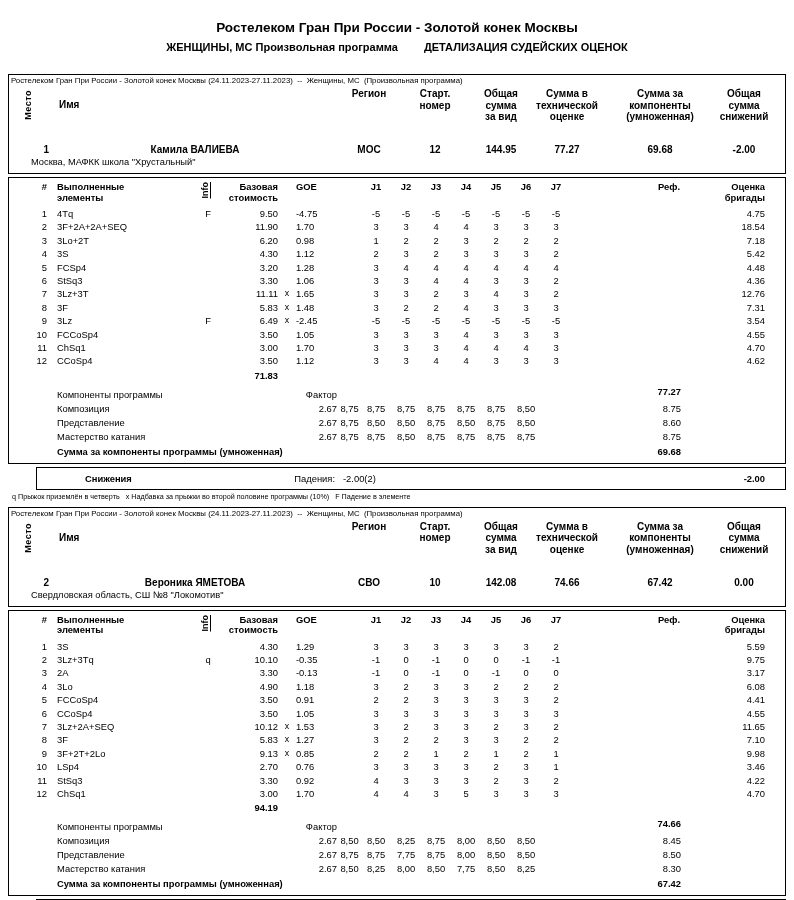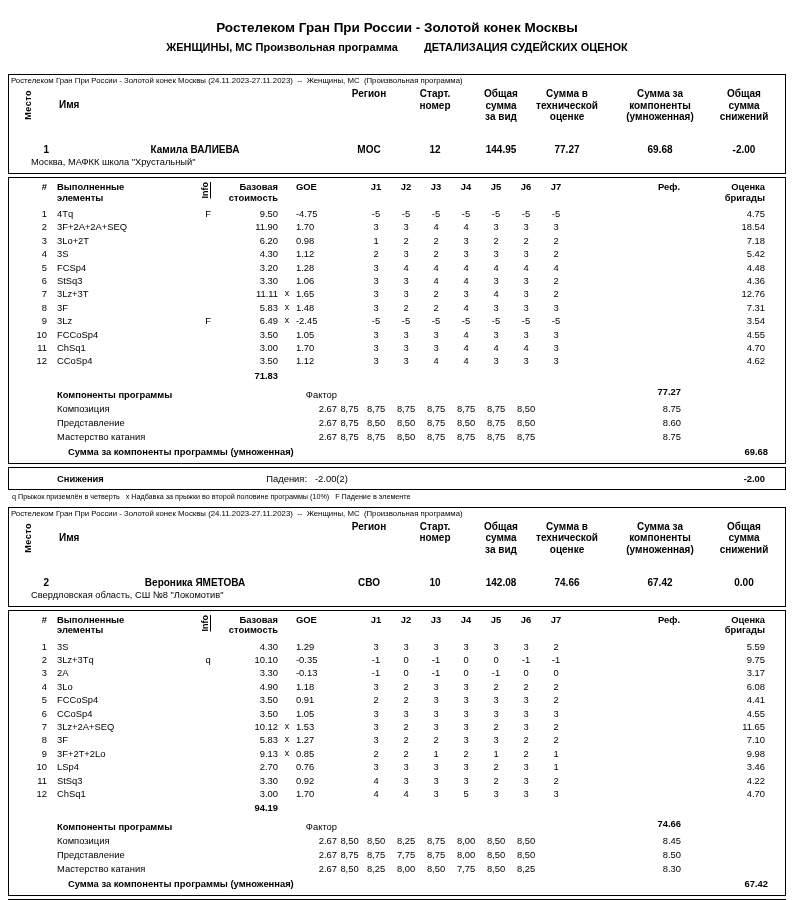--- a/index.html
+++ b/index.html
@@ -2,21 +2,21 @@
 <html><head>
 <meta charset="utf-8">
 <style>
   * { margin:0; padding:0; box-sizing:border-box; }
   html,body { background:#fff; }
   body {
     width:794px; height:900px;
     font-family:"Liberation Sans","DejaVu Sans",sans-serif;
     color:#000; padding:4px 8px 0 8px; overflow:hidden;
   }
-  .b { font-weight:bold; }
+  .b { font-weight:normal; }
   .title { text-align:center; font-size:13.5px; font-weight:bold; margin-top:16px; }
   .subtitle { text-align:center; font-size:11px; font-weight:bold; margin-top:6px; margin-bottom:21px; }
   .subtitle .gap { display:inline-block; width:26px; }
 
   .box { border:1.5px solid #000; background:#fff; }
   .skater-block { margin-bottom:2px; }
 
   
   .strip { font-size:7.8px; white-space:pre-wrap; padding:1px 2px 0 2px; line-height:9px; }
 
@@ -53,25 +53,25 @@
   .el { line-height:13.4px; height:13.4px; }
   .tot-row { line-height:16px; height:16px; font-weight:bold; }
   .tot-row .base { grid-column:3 / 5; }
   .tot-row .score { grid-column:16; }
 
   
   .crow { line-height:14px; height:14px; }
   .chead { line-height:16px; height:18px; padding-top:3px; }
   .clabel { grid-column:2 / 4; text-align:left; padding-left:10px; }
   .cfactor { grid-column:4 / 7; text-align:right; padding-right:1px; }
-  .csum { line-height:15px; height:15px; font-weight:bold;gap:11px; }
+  .csum { line-height:15px; height:15px; font-weight:bold; }
   .csum .clabel-wide { grid-column:2 / 9; text-align:left; padding-left:10px; }
 
   
-  .dgrid { display:grid; grid-template-columns:26px 160px 100px 130px 1fr 84px; padding:5px 12px; font-size:9.4px; }
+  .dgrid { display:grid; grid-template-columns:26px 160px 100px 130px 1fr 84px; padding:5px 12px; font-size:9.4px;margin-left:28px; }
   .dlabel { text-align:left; padding-left:10px; font-weight:bold; }
   .ddet-l { text-align:right; }
   .ddet-v { text-align:left; padding-left:8px; }
   .dval { text-align:right; padding-right:8px; font-weight:bold; }
 
   .footnote { font-size:7.2px; white-space:pre-wrap; padding:2px 2px 4px 4px; line-height:9px; }
   .mt { margin-top:3px; }
 </style>
 </head>
 <body>

